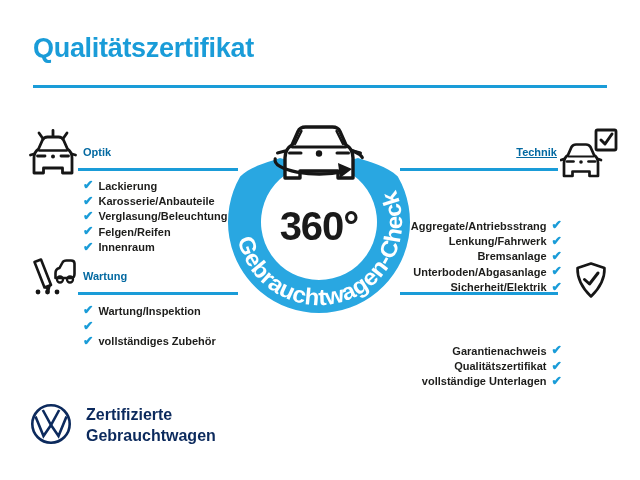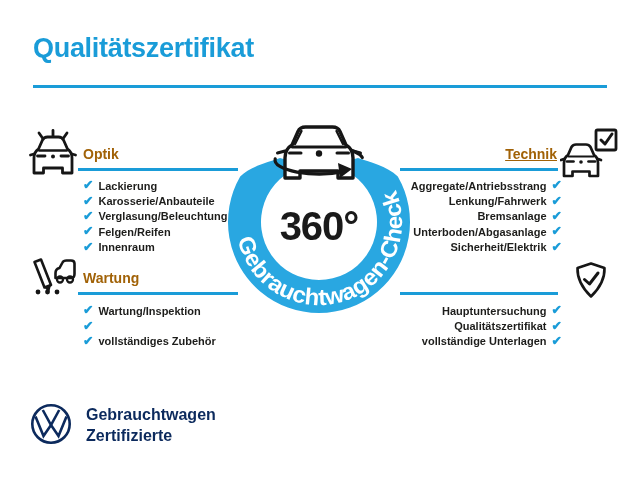--- a/index.html
+++ b/index.html
@@ -3,31 +3,31 @@
 <meta charset="utf-8">
 <style>
   html,body{margin:0;padding:0;background:#fff;}
   #stage{position:relative;width:640px;height:480px;background:#ffffff;overflow:hidden;
          font-family:"Liberation Sans",sans-serif;}
   .abs{position:absolute;}
   
   #page-title{left:33px;top:33px;font-size:27px;font-weight:bold;color:#1a9cd8;letter-spacing:-0.3px;}
   #header-rule{left:33px;top:85px;width:574px;height:2.5px;background:#1a9cd8;}
   
-  .sec-head{font-size:14px;font-weight:bold;color:#a16207;white-space:nowrap;}
+  .sec-head{font-size:11px;font-weight:bold;color:#0369a1;white-space:nowrap;}
   .sec-rule{height:2.5px;background:#1a9cd8;}
   
   .list{display:flex;flex-direction:column;}
   .item{height:15.3px;display:flex;align-items:center;font-size:11px;font-weight:bold;
         color:#1d1d1b;white-space:nowrap;}
   .item .chk{color:#1a9cd8;font-size:12.5px;line-height:1;}
   .list.left .chk{margin-right:5px;}
   .list.right .item{justify-content:flex-end;}
   .list.right .chk{margin-left:5px;}
-  .list.right{text-align:right;}
+  .list.right{text-align:right;margin-top:40px;}
   #optik-head{left:83px;top:146px;} #optik-rule{left:78px;top:168px;width:160px;}
   #optik-list{left:83px;top:178px;}
   #wartung-head{left:83px;top:270px;} #wartung-rule{left:78px;top:292px;width:160px;}
   #wartung-list{left:83px;top:303px;}
   #technik-head{right:83px;top:146px;text-decoration:underline;} #technik-rule{left:400px;top:168px;width:158px;}
   #technik-list{right:78px;top:178px;}
   #garantie-head{right:83px;top:270px;} #garantie-rule{left:400px;top:292px;width:158px;}
   #garantie-list{right:78px;top:303px;}
   
   #optik-icon{left:26px;top:127px;} #wartung-icon{left:28px;top:256px;}
@@ -155,21 +155,21 @@
 
   <svg class="abs" id="garantie-icon" width="34" height="38" viewBox="0 0 34 38">
     <g class="ink" stroke-width="2.6">
       <path d="M17 2.5 L30.5 7 Q31 22 17 35.5 Q3 22 3.5 7 Z"></path>
       <path d="M10.5 18.5 L15.5 23 L24 12" stroke-width="3"></path>
     </g>
   </svg>
   <div class="abs sec-rule" id="garantie-rule"></div>
   <div class="abs list right" id="garantie-list">
     <div class="item">
-        <span>Hauptuntersuchung</span>
+        <span>Garantienachweis</span>
         <span class="chk">✔</span>
       </div>
     <div class="item">
         <span>Qualitätszertifikat</span>
         <span class="chk">✔</span>
       </div>
     <div class="item">
         <span>vollständige Unterlagen</span>
         <span class="chk">✔</span>
       </div>
@@ -205,17 +205,17 @@
   </svg>
 
   <svg class="abs" id="footer-logo" width="42" height="42" viewBox="0 0 42 42">
     <g stroke="#0c2a5d" stroke-width="2.6" fill="none" stroke-linejoin="miter">
       <circle cx="21" cy="21" r="18.7"></circle>
       <path d="M12.8 7 L21 22 L29.2 7"></path>
       <path d="M5.5 13.5 L13.5 33 L21 22 L28.5 33 L36.5 13.5"></path>
     </g>
   </svg>
   <div class="abs" id="footer-text">
+    <div>Zertifizierte</div>
     <div>Gebrauchtwagen</div>
-    <div>Zertifizierte</div>
   </div>
 
 </div>
 
 </body></html>

